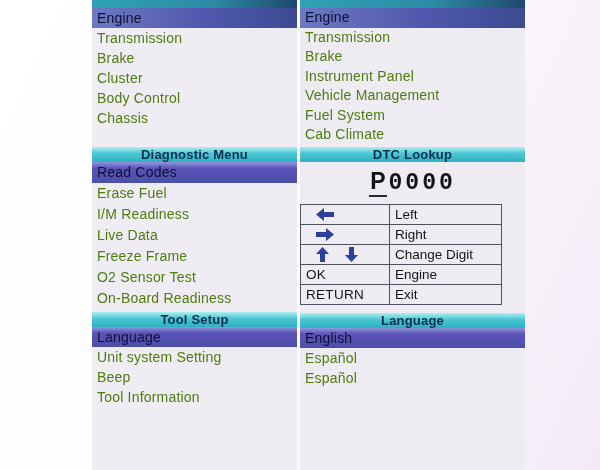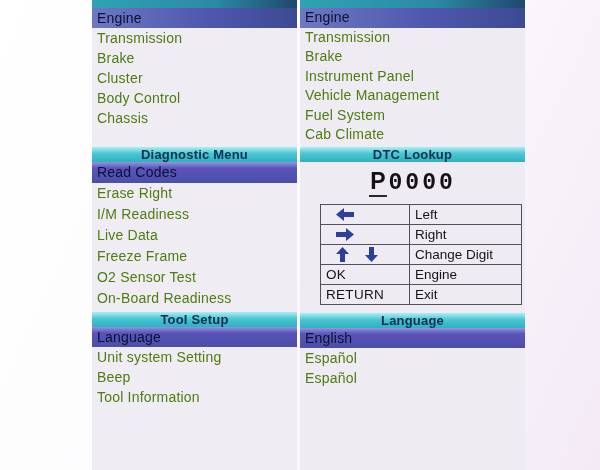--- a/index.html
+++ b/index.html
@@ -41,21 +41,21 @@
   .sp2{height:2px;} .sp3{height:3px;} .sp8{height:8px;} .sp19{height:19px;}
 
   .code-zone{
     height:42px;display:flex;align-items:center;justify-content:center;
     color:#131313;font-size:23px;
   }
   .code-prefix{font-weight:600;border-bottom:2px solid #2a2a2a;padding:0 1px;margin-right:2px;}
   .code-digits{font-weight:bold;letter-spacing:3px;font-family:Liberation Mono, monospace;}
 
   table.dtc{
-    margin-left:20px;border-collapse:collapse;width:202px;
+    margin-left:0;border-collapse:collapse;width:202px;
     font-size:13.5px;color:#141414;table-layout:fixed;
   }
   table.dtc td{
     border:1px solid #50505c;height:19px;padding:0 0 0 5px;
     white-space:nowrap;overflow:hidden;
   }
   td.key{width:83px;}
   td.action{padding-left:8px;}
   .keyicon{display:inline-block;vertical-align:middle;margin-left:10px;}
   .keyicon.second{margin-left:12px;}
@@ -96,21 +96,21 @@
     <div class="sp19"></div>
 
     <div class="sec-h">Diagnostic Menu</div>
 
     <div class="menu menu-diag">
 
     <div class="row selected">
           <span>Read Codes</span>
         </div>
         <div class="row">
-          <span>Erase Right</span>
+          <span>Erase Fuel</span>
         </div>
         <div class="row">
           <span>I/M Readiness</span>
         </div>
         <div class="row">
           <span>Live Data</span>
         </div>
         <div class="row">
           <span>Freeze Frame</span>
         </div>

